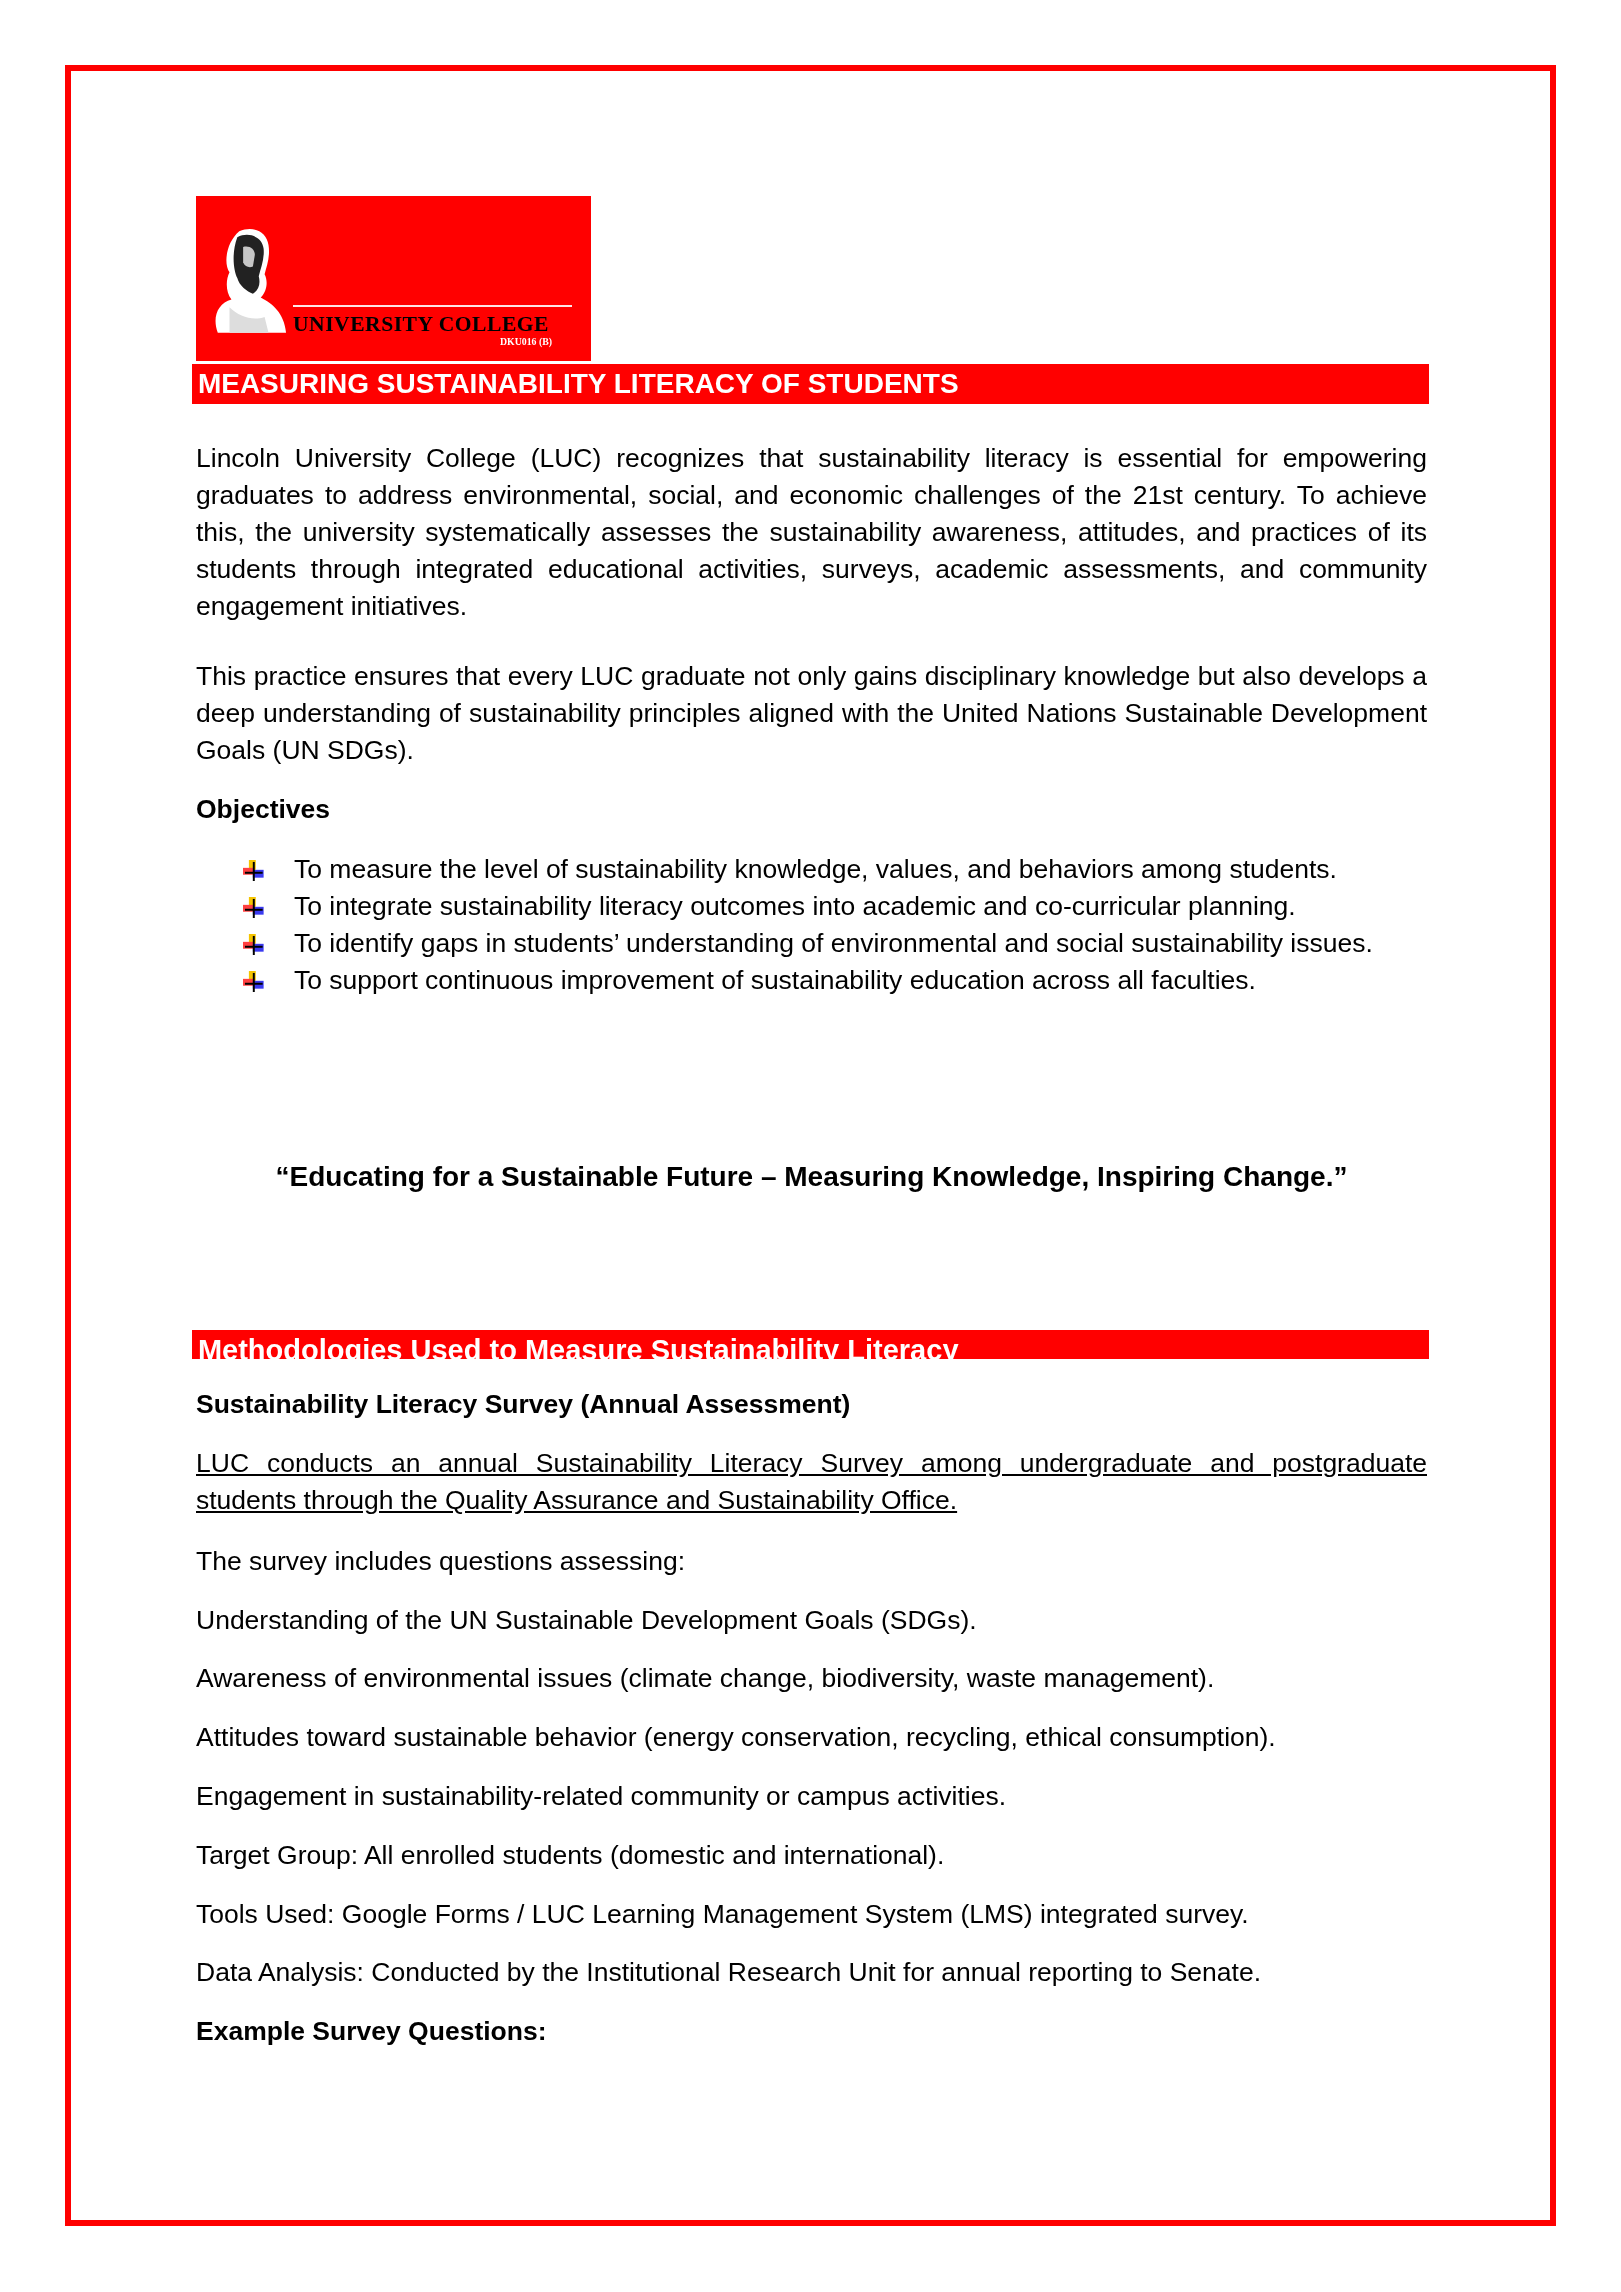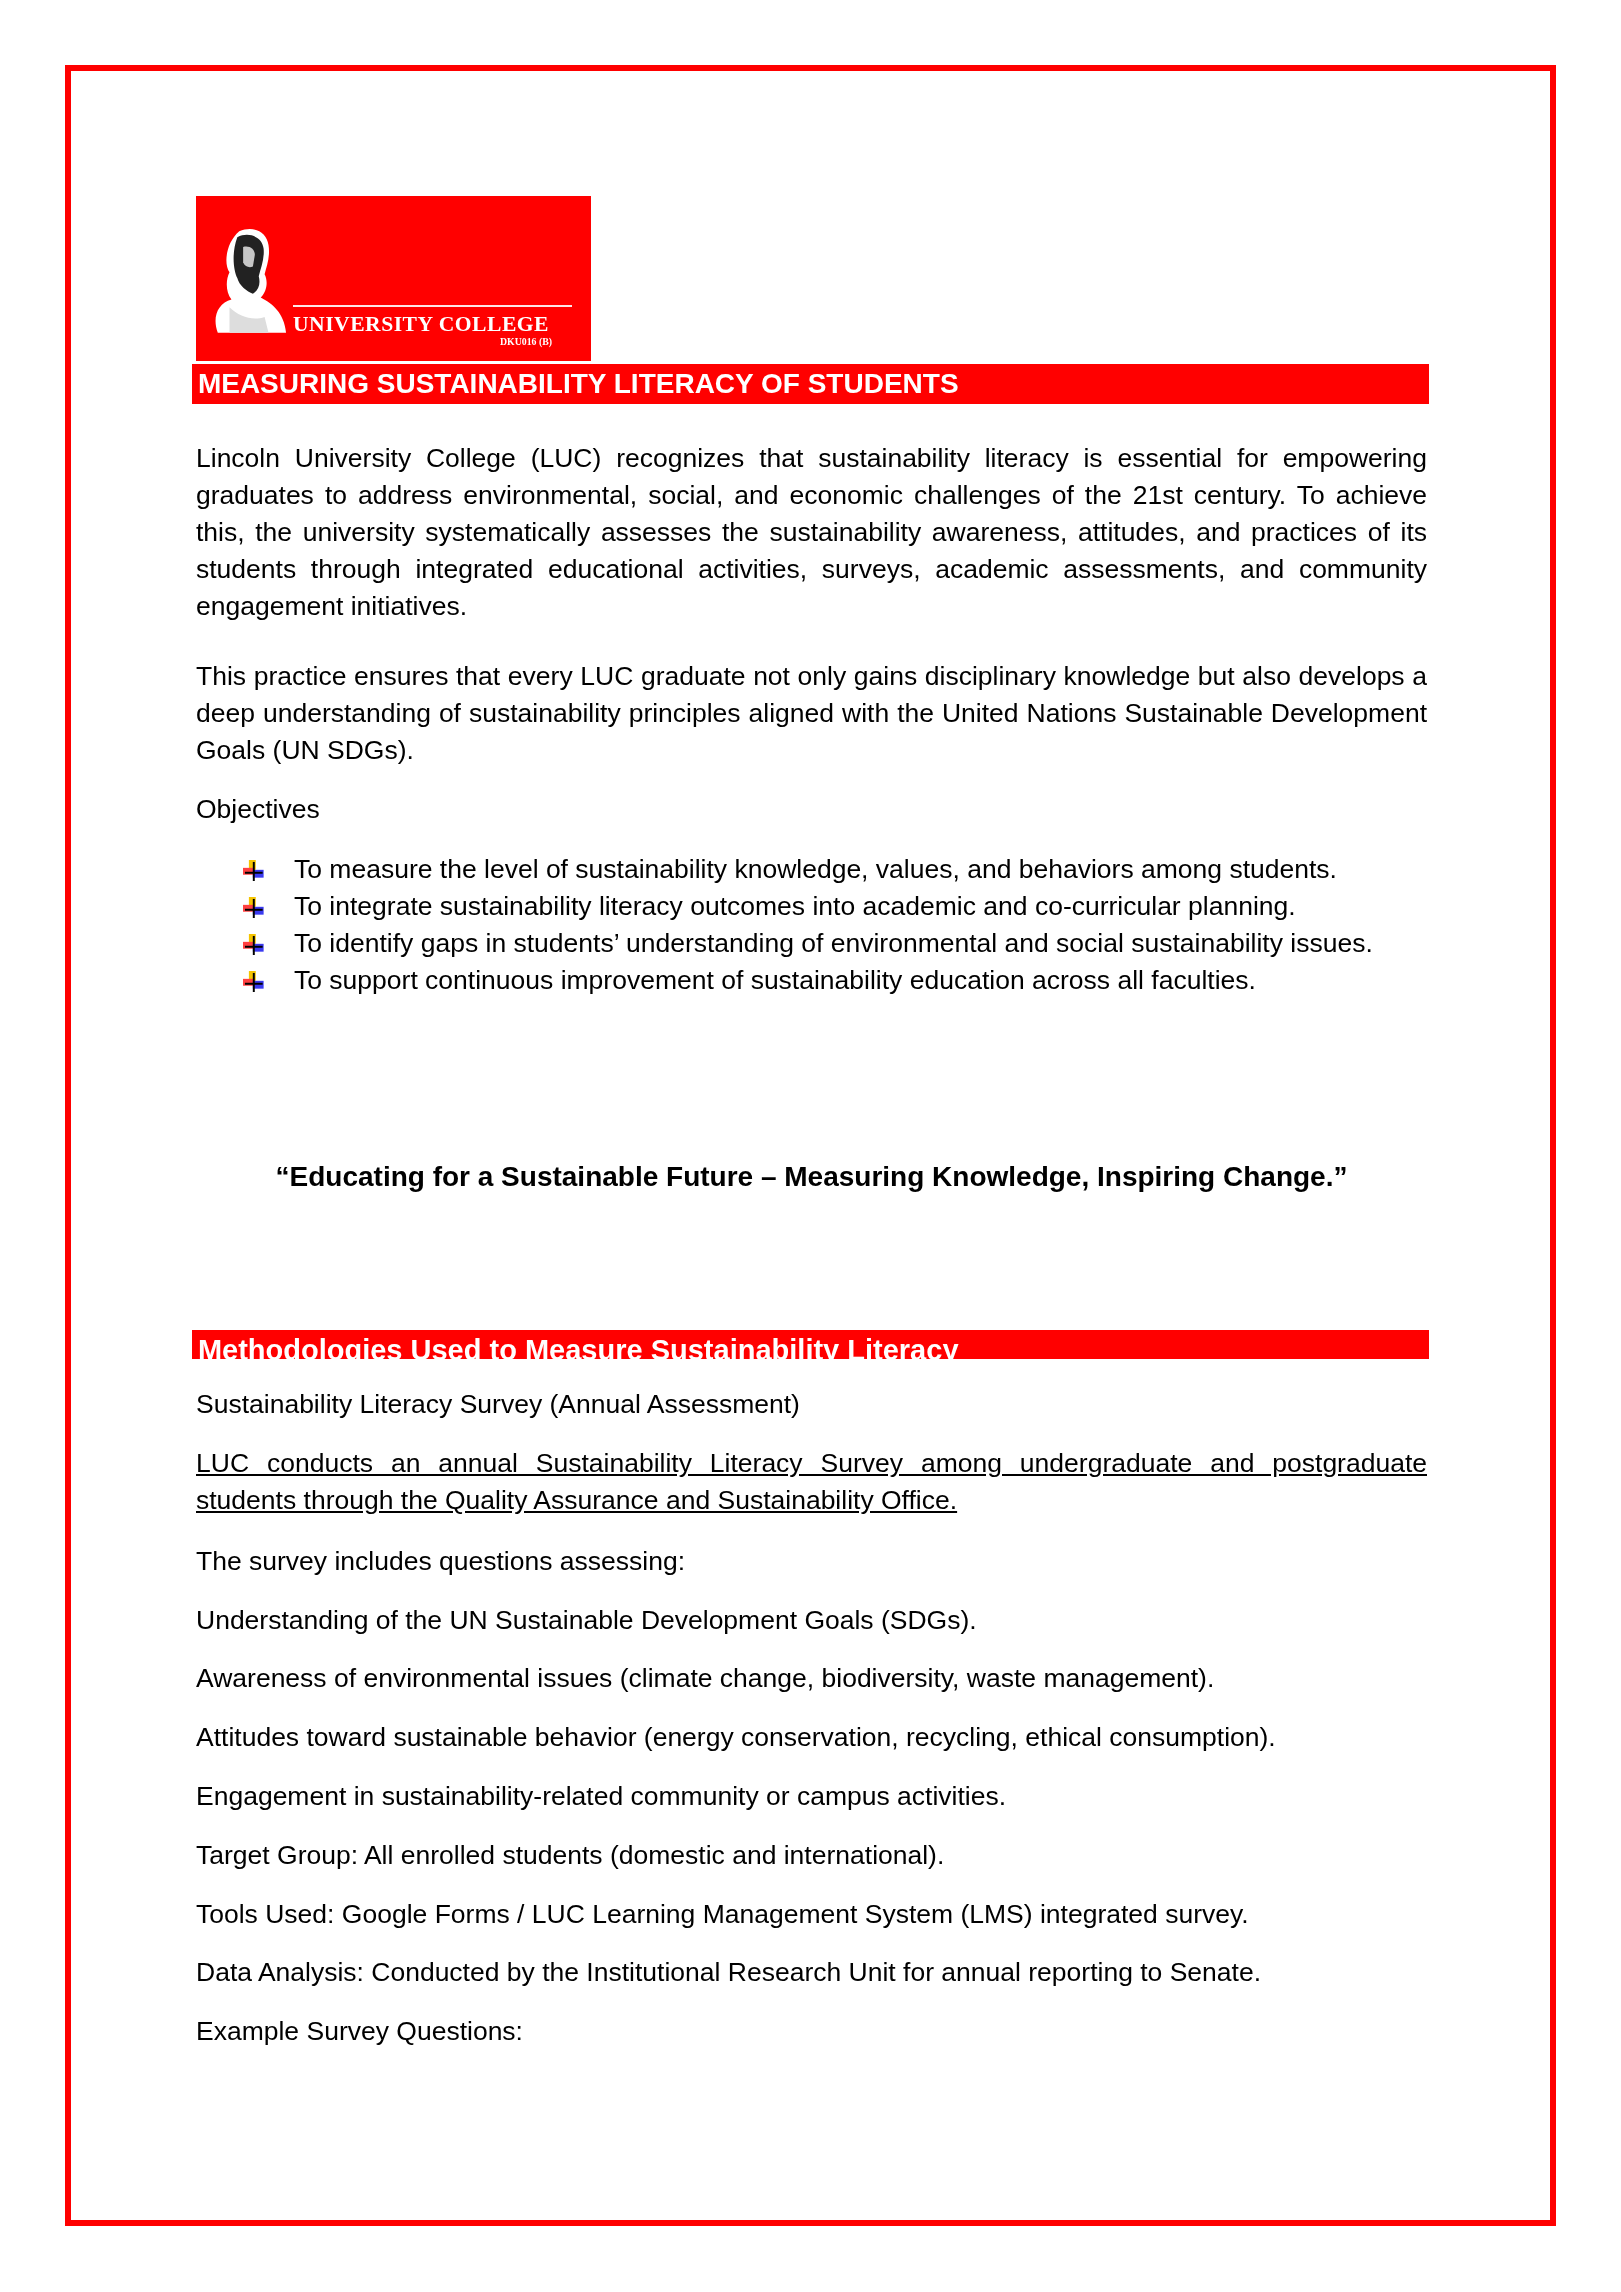--- a/index.html
+++ b/index.html
@@ -6,31 +6,31 @@
   body { width: 1621px; height: 2293px; position: relative; overflow: hidden;
          font-family: "Liberation Sans", sans-serif; color: #000; }
   .frame { position: absolute; left: 65px; top: 65px; width: 1479px; height: 2149px;
            border: 6.9px solid #ff0000; box-sizing: content-box; }
   .logo { position: absolute; left: 196px; top: 196px; width: 395px; height: 165px; background: #ff0000;
           overflow: hidden; }
   .logo svg { position: absolute; left: 13.7px; top: 27.4px; }
   .logo-word { position: absolute; left: 94px; top: 45px; color: #fff;
                font-family: "Liberation Serif", serif; font-weight: bold; font-size: 57px; letter-spacing: 1px; line-height: 1; }
   .logo-rule { position: absolute; left: 97px; top: 109px; width: 279px; height: 2px; background: #fff; opacity: .9; }
-  .logo-sub { position: absolute; left: 97px; top: 116px; color: #ffffff; font-family: "Liberation Serif", serif;
+  .logo-sub { position: absolute; left: 97px; top: 116px; color: #000000; font-family: "Liberation Serif", serif;
               font-weight: bold; font-size: 21.6px; letter-spacing: 0.5px; }
   .logo-code { position: absolute; left: 304px; top: 140px; color: #fff; font-family: "Liberation Serif", serif;
                font-weight: bold; font-size: 9.8px; }
   .bar { position: absolute; left: 192px; width: 1237px; background: #ff0000; color: #fff;
          font-weight: bold; box-sizing: border-box; padding-left: 5.9px; white-space: nowrap; }
   .bar1 { top: 364px; height: 40px; font-size: 28px; line-height: 40px; }
   .bar2 { top: 1330px; height: 29px; font-size: 29px; line-height: 41px; font-family: "Liberation Sans", sans-serif; }
   .p { position: absolute; left: 196px; width: 1231px; font-size: 26.5px; line-height: 37px; text-align: justify;
        text-align-last: left; }
-  .b { font-weight: normal; }
+  .b { font-weight: bold; }
   .bullets { position: absolute; left: 243px; top: 851px; width: 1184px; margin: 0; padding: 0; list-style: none; }
   .bullets li { position: relative; padding-left: 51px; font-size: 26.5px; line-height: 37px; text-align: justify; }
   .bullets li .bicon { position: absolute; left: 0; top: 8.8px; width: 21.6px; height: 21.6px; }
   .quote { position: absolute; left: 196px; width: 1231px; top: 1155px; text-align: center; font-weight: bold;
            font-size: 28px; line-height: 43px; }
 </style>
 </head>
 <body>
 
 <div class="frame"></div>

